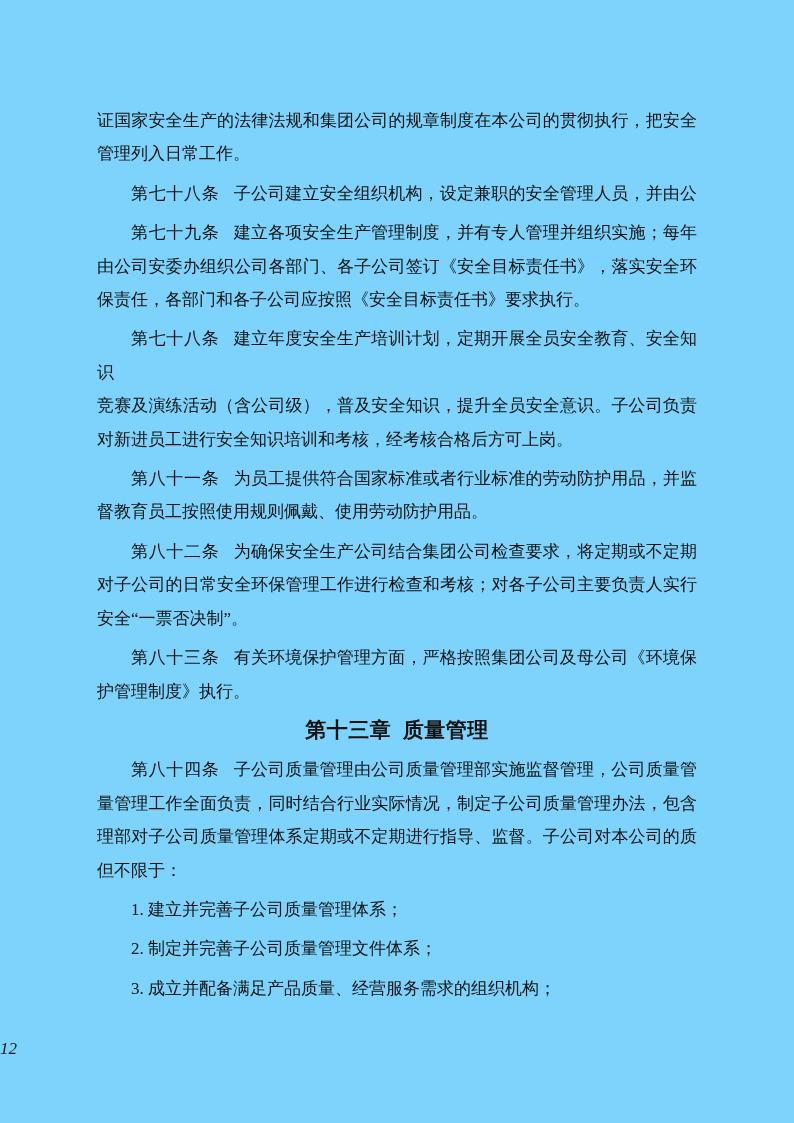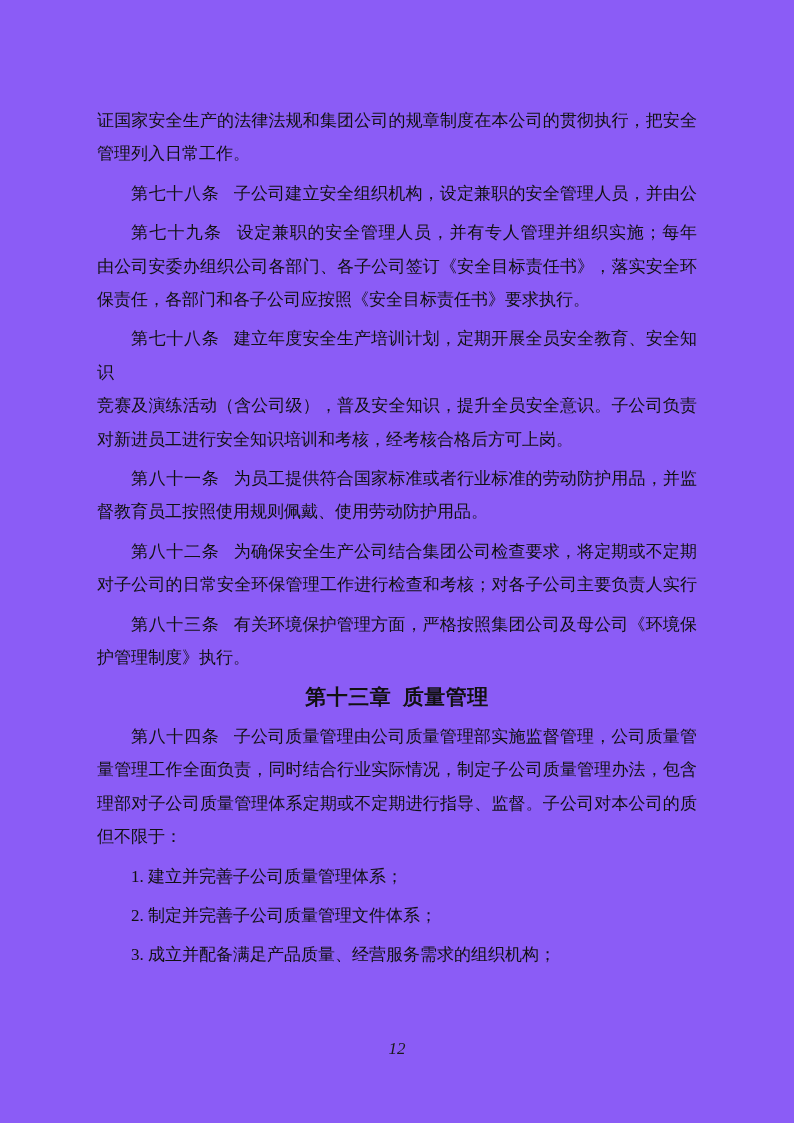--- a/index.html
+++ b/index.html
@@ -4,21 +4,21 @@
 <style>
   html, body {
     margin: 0;
     padding: 0;
     background: #ffffff;
   }
   .page {
     position: relative;
     width: 794px;
     height: 1123px;
-    background: #8b5cf6;
+    background: #7dd3fc;
     overflow: hidden;
     font-family: "Liberation Serif", "DejaVu Serif", serif;
     color: #111111;
   }
   .content {
     position: absolute;
     top: 104px;
     left: 97px;
     width: 600px;
     font-size: 17px;
@@ -53,56 +53,57 @@
     letter-spacing: 0.5px;
   }
   .heading .chapter-title-span {
     margin-left: 0.55em;
   }
   .page-number {
     position: absolute;
     top: 1037px;
     left: 0;
     width: 100%;
-    text-align: center;
+    text-align: left;
     font-style: italic;
     font-size: 17px;
     line-height: 24px;
     color: #1a1a1a;
   }
 </style>
 </head>
 <body>
 
 <div class="page">
   <div class="content" id="content">
       <div class="para">
         <div class="line fill"><span class="line-text">证国家安全生产的法律法规和集团公司的规章制度在本公司的贯彻执行，把安全</span></div>
         <div class="line"><span class="line-text">管理列入日常工作。</span></div>
       </div>
       <div class="para">
         <div class="line fill indent"><b class="term">第七十八条</b><span class="line-text">子公司建立安全组织机构，设定兼职的安全管理人员，并由公</span></div>
       </div>
       <div class="para">
-        <div class="line fill indent"><b class="term">第七十九条</b><span class="line-text">设定兼职的安全管理人员，并有专人管理并组织实施；每年</span></div>
+        <div class="line fill indent"><b class="term">第七十九条</b><span class="line-text">建立各项安全生产管理制度，并有专人管理并组织实施；每年</span></div>
         <div class="line fill"><span class="line-text">由公司安委办组织公司各部门、各子公司签订《安全目标责任书》，落实安全环</span></div>
         <div class="line"><span class="line-text">保责任，各部门和各子公司应按照《安全目标责任书》要求执行。</span></div>
       </div>
       <div class="para">
         <div class="line fill indent"><b class="term">第七十八条</b><span class="line-text">建立年度安全生产培训计划，定期开展全员安全教育、安全知识</span></div>
         <div class="line fill"><span class="line-text">竞赛及演练活动（含公司级），普及安全知识，提升全员安全意识。子公司负责</span></div>
         <div class="line"><span class="line-text">对新进员工进行安全知识培训和考核，经考核合格后方可上岗。</span></div>
       </div>
       <div class="para">
         <div class="line fill indent"><b class="term">第八十一条</b><span class="line-text">为员工提供符合国家标准或者行业标准的劳动防护用品，并监</span></div>
         <div class="line"><span class="line-text">督教育员工按照使用规则佩戴、使用劳动防护用品。</span></div>
       </div>
       <div class="para">
         <div class="line fill indent"><b class="term">第八十二条</b><span class="line-text">为确保安全生产公司结合集团公司检查要求，将定期或不定期</span></div>
         <div class="line fill"><span class="line-text">对子公司的日常安全环保管理工作进行检查和考核；对各子公司主要负责人实行</span></div>
+        <div class="line"><span class="line-text">安全“一票否决制”。</span></div>
       </div>
       <div class="para">
         <div class="line fill indent"><b class="term">第八十三条</b><span class="line-text">有关环境保护管理方面，严格按照集团公司及母公司《环境保</span></div>
         <div class="line"><span class="line-text">护管理制度》执行。</span></div>
       </div>
       <div class="heading"><span class="chapter-number-span">第十三章</span><span class="chapter-title-span">质量管理</span></div>
       <div class="para">
         <div class="line fill indent"><b class="term">第八十四条</b><span class="line-text">子公司质量管理由公司质量管理部实施监督管理，公司质量管</span></div>
         <div class="line fill"><span class="line-text">量管理工作全面负责，同时结合行业实际情况，制定子公司质量管理办法，包含</span></div>
         <div class="line fill"><span class="line-text">理部对子公司质量管理体系定期或不定期进行指导、监督。子公司对本公司的质</span></div>

